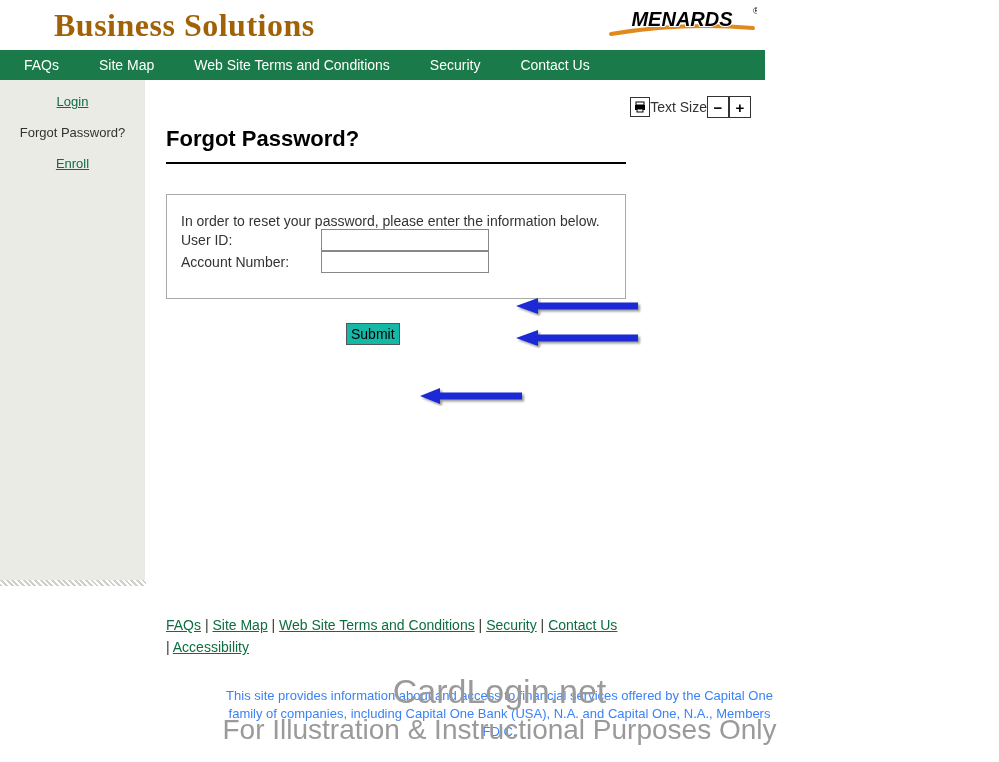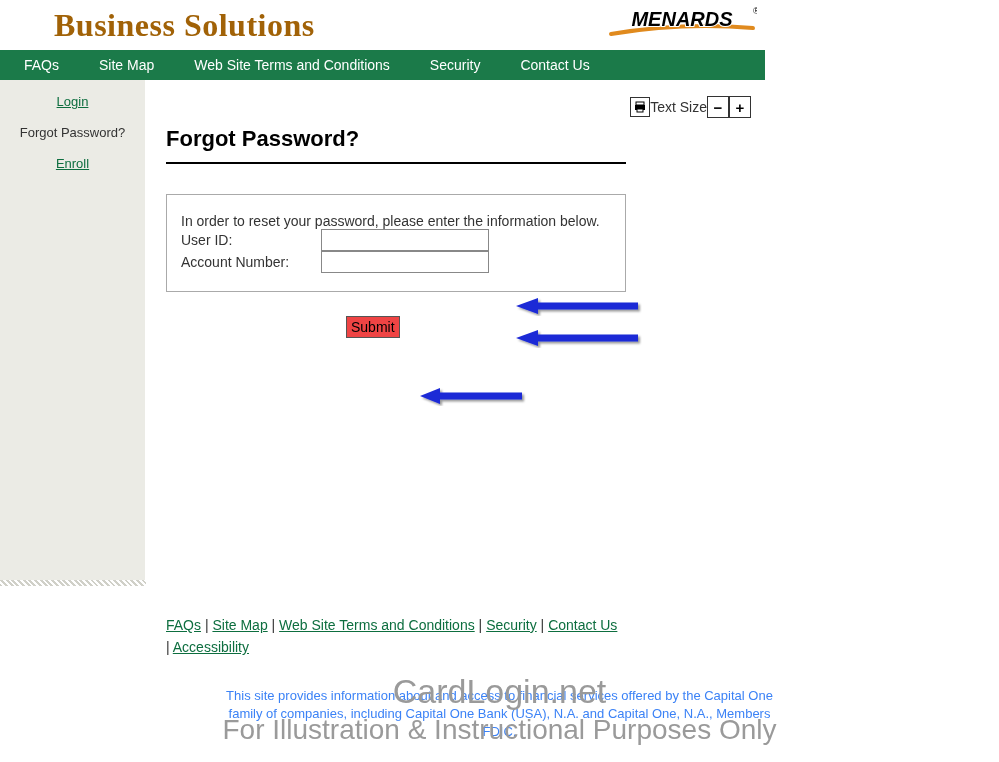--- a/index.html
+++ b/index.html
@@ -13,26 +13,26 @@
 .sidebar{width:146px;min-height:500px;background:#ebebe5;padding:14px 6px 0 6px;box-sizing:border-box;border-right:1px solid #fff;text-align:center;}
 .sidebar a,.sidebar span{display:block;margin:0 0 16px 0;font-size:13px;}
 .side-link{color:#0d6e3f;text-decoration:underline;cursor:pointer;}
 .side-current{color:#333;font-size:13px;}
 .main{flex:1;padding:16px 10px 0 20px;box-sizing:border-box;}
 .toolbar{display:flex;justify-content:flex-end;align-items:center;padding-right:4px;margin-bottom:8px;font-size:14px;}
 .tool-btn{width:20px;height:20px;border:1px solid #333;background:#fff;display:flex;align-items:center;justify-content:center;font-size:15px;font-weight:bold;line-height:1;cursor:pointer;color:#000;}
 .print-icon{width:18px;height:18px;border:1px solid #333;display:flex;align-items:center;justify-content:center;cursor:pointer;}
 h1.page-heading{font-family:Verdana,Arial,sans-serif;font-size:22px;font-weight:bold;margin:4px 0 2px 0;color:#000;}
 .rule{border:0;border-top:2px solid #000;margin:10px 0 30px 0;width:460px;}
-.form-box{border:1px solid #aaa;width:460px;padding:18px 14px 18px 14px;box-sizing:border-box;font-size:14px;color:#333;}
+.form-box{border:1px solid #aaa;width:460px;padding:18px 14px 25px 14px;box-sizing:border-box;font-size:14px;color:#333;}
 .form-row{display:flex;align-items:center;}
 .form-row label{width:140px;font-size:14px;}
 .form-row input[type=text]{width:160px;height:18px;border:1px solid #888;background:#fff;font-size:13px;padding:1px 3px;}
 .submit-wrap{margin:24px 0 0 180px;}
-.submit-btn{font-size:14px;border:1px solid #555;background:#ef4444;padding:2px 4px;cursor:pointer;font-family:inherit;}
+.submit-btn{font-size:14px;border:1px solid #555;background:#14b8a6;padding:2px 4px;cursor:pointer;font-family:inherit;}
 .arrow{position:absolute;pointer-events:none;}
 .footer{padding:28px 0 0 0;width:560px;margin-left:166px;font-size:14px;line-height:1.6;}
 .footer a{color:#0d6e3f;text-decoration:underline;}
 .disclaimer{text-align:center;font-size:13px;color:#3b82f6;margin-top:28px;line-height:1.4;width:560px;margin-left:auto;margin-right:auto;}
 .watermark{position:absolute;left:0;right:0;text-align:center;color:#9a9a9a;font-family:Liberation Sans, sans-serif;pointer-events:none;}
 .wm1{top:672px;font-size:34px;font-weight:500;}
 .wm2{top:714px;font-size:28px;}
 .outer{position:relative;width:999px;height:762px;overflow:hidden;}
 .dotted{height:6px;width:146px;background:repeating-linear-gradient(45deg,#d0d0c8 0,#d0d0c8 2px,#fff 2px,#fff 4px);}
 </style>

